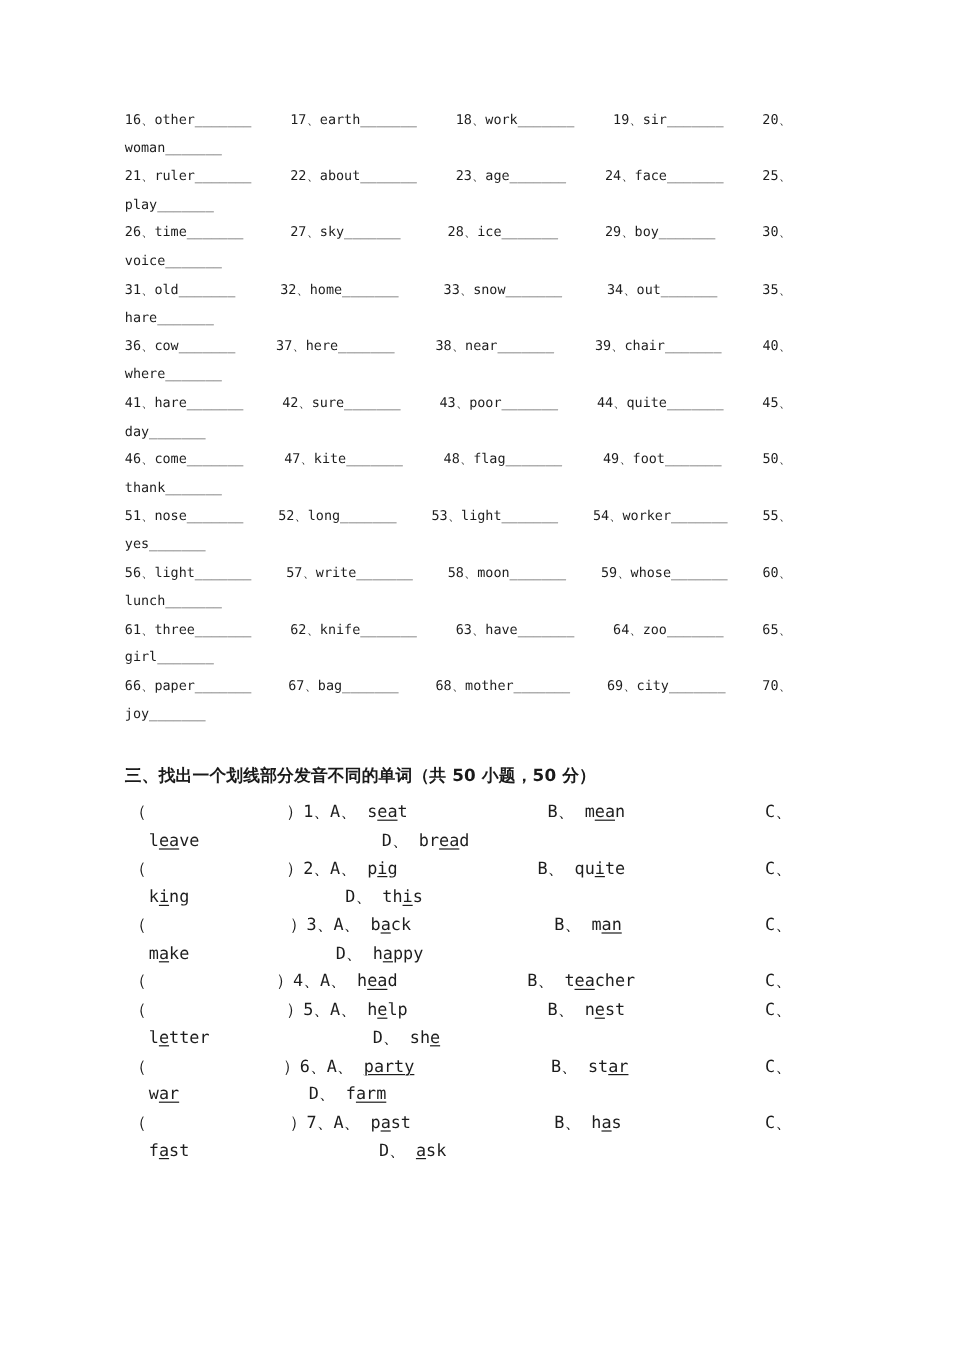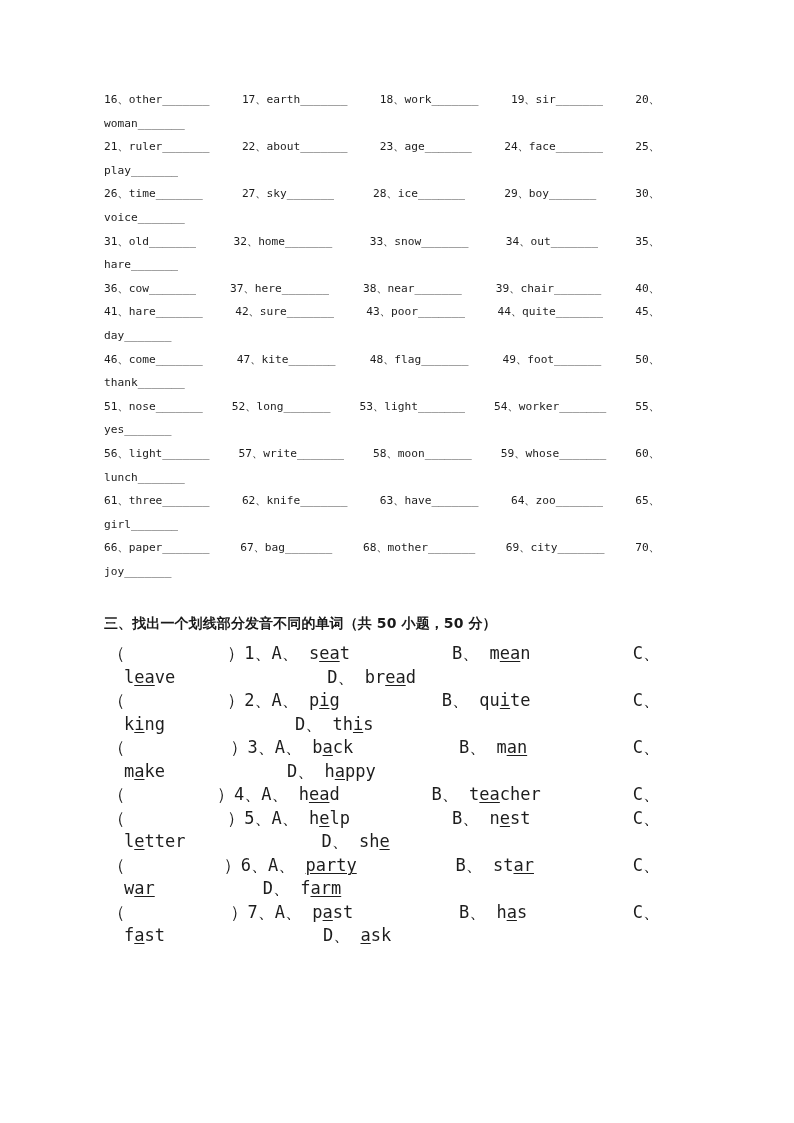--- a/index.html
+++ b/index.html
@@ -52,21 +52,21 @@
     font-size: 14px;
     line-height: 20px;
     color: #1a1a1a;
     margin: 30px 0 9px 0;
     letter-spacing: 0.1px;
   }
 
   
   .mc-section {
     font-family: "DejaVu Sans Mono", "Liberation Mono", monospace;
-    font-size: 17px;
+    font-size: 14px;
     line-height: 23.5px;
     color: #1d1d1d;
   }
   .mc-item {
     margin: 0;
   }
   .mc-row1, .mc-row2 {
     text-align: justify;
     text-align-last: justify;
     margin: 0;
@@ -99,20 +99,21 @@
       <div>
         <div class="blank-line"><span class="bl-item"><span>26、</span><span>time</span><span>_______</span></span> <span class="bl-item"><span>27、</span><span>sky</span><span>_______</span></span> <span class="bl-item"><span>28、</span><span>ice</span><span>_______</span></span> <span class="bl-item"><span>29、</span><span>boy</span><span>_______</span></span> <span class="bl-item"><span>30、</span><span></span><span></span></span></div>
         <div class="blank-line last"><span class="bl-item"><span>voice</span><span>_______</span></span></div>
       </div>
       <div>
         <div class="blank-line"><span class="bl-item"><span>31、</span><span>old</span><span>_______</span></span> <span class="bl-item"><span>32、</span><span>home</span><span>_______</span></span> <span class="bl-item"><span>33、</span><span>snow</span><span>_______</span></span> <span class="bl-item"><span>34、</span><span>out</span><span>_______</span></span> <span class="bl-item"><span>35、</span><span></span><span></span></span></div>
         <div class="blank-line last"><span class="bl-item"><span>hare</span><span>_______</span></span></div>
       </div>
       <div>
         <div class="blank-line"><span class="bl-item"><span>36、</span><span>cow</span><span>_______</span></span> <span class="bl-item"><span>37、</span><span>here</span><span>_______</span></span> <span class="bl-item"><span>38、</span><span>near</span><span>_______</span></span> <span class="bl-item"><span>39、</span><span>chair</span><span>_______</span></span> <span class="bl-item"><span>40、</span><span></span><span></span></span></div>
+        <div class="blank-line last"><span class="bl-item"><span>where</span><span>_______</span></span></div>
       </div>
       <div>
         <div class="blank-line"><span class="bl-item"><span>41、</span><span>hare</span><span>_______</span></span> <span class="bl-item"><span>42、</span><span>sure</span><span>_______</span></span> <span class="bl-item"><span>43、</span><span>poor</span><span>_______</span></span> <span class="bl-item"><span>44、</span><span>quite</span><span>_______</span></span> <span class="bl-item"><span>45、</span><span></span><span></span></span></div>
         <div class="blank-line last"><span class="bl-item"><span>day</span><span>_______</span></span></div>
       </div>
       <div>
         <div class="blank-line"><span class="bl-item"><span>46、</span><span>come</span><span>_______</span></span> <span class="bl-item"><span>47、</span><span>kite</span><span>_______</span></span> <span class="bl-item"><span>48、</span><span>flag</span><span>_______</span></span> <span class="bl-item"><span>49、</span><span>foot</span><span>_______</span></span> <span class="bl-item"><span>50、</span><span></span><span></span></span></div>
         <div class="blank-line last"><span class="bl-item"><span>thank</span><span>_______</span></span></div>
       </div>
       <div>

